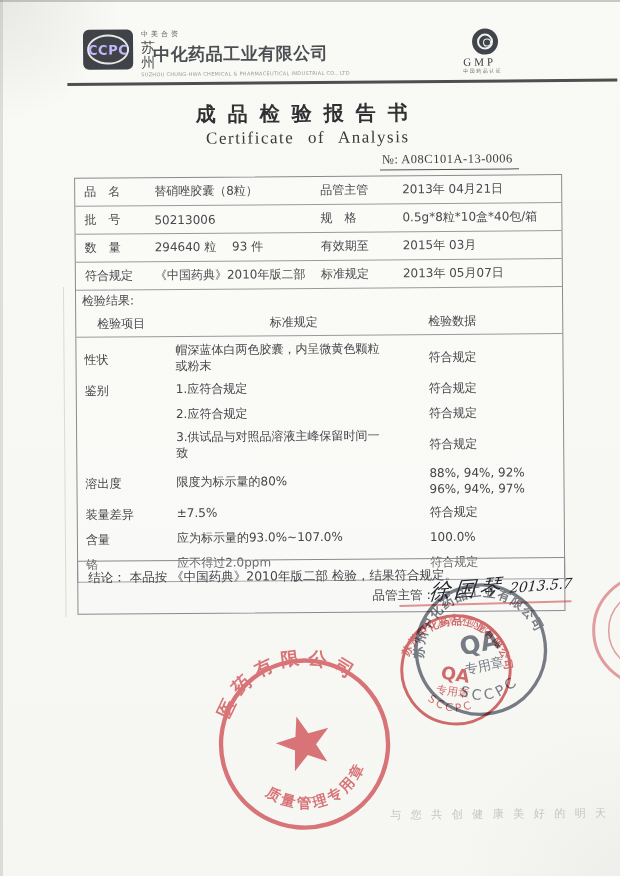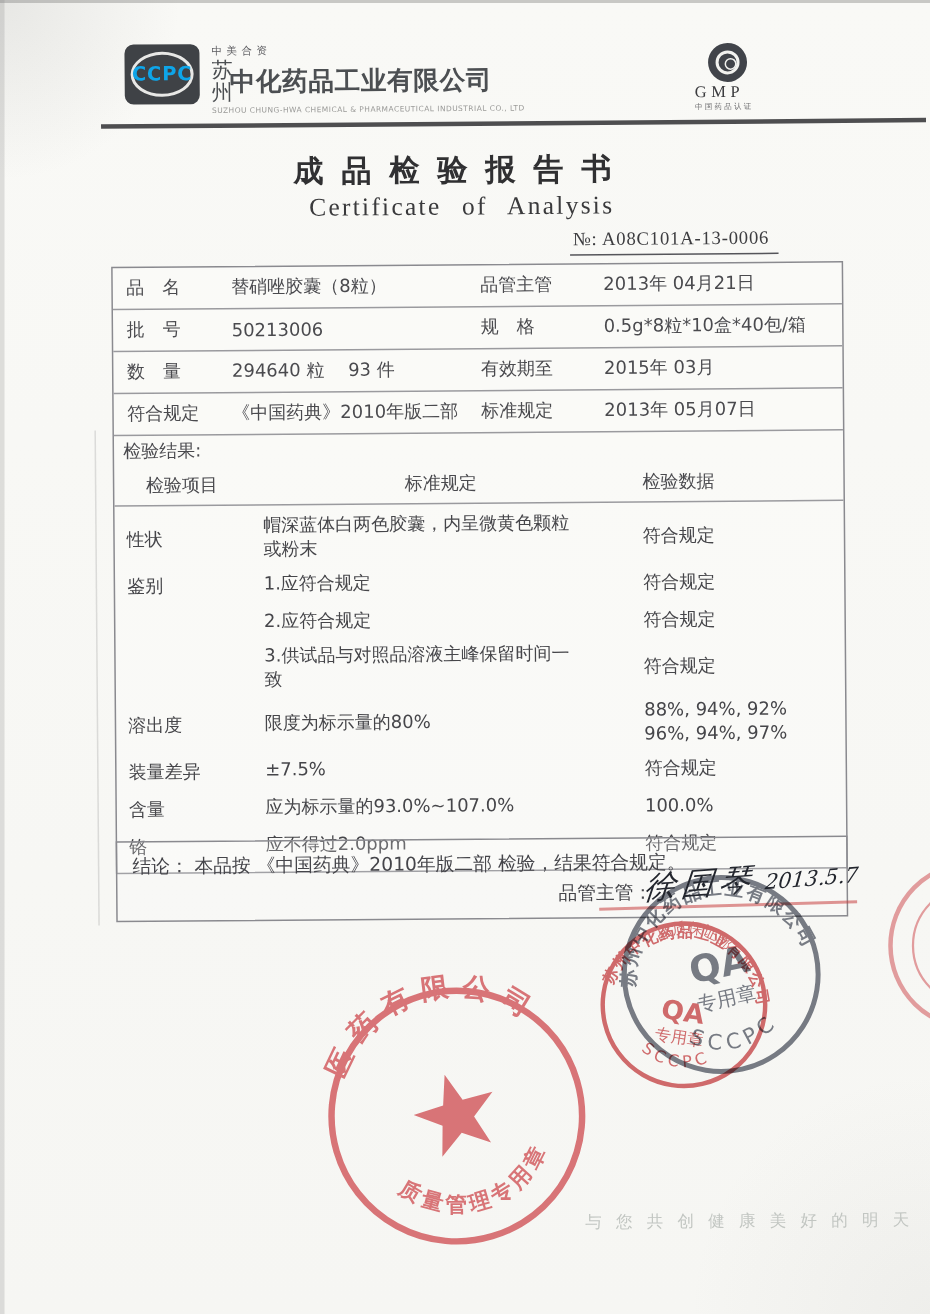--- a/index.html
+++ b/index.html
@@ -14,21 +14,21 @@
   }
   .page::before{content:"";position:absolute;top:0;left:0;right:0;height:2px;background:rgba(140,140,138,.45);}
   .page::after{content:"";position:absolute;top:0;left:0;bottom:0;width:3px;background:rgba(140,140,138,.25);}
   .content{position:absolute;inset:0;transform:rotate(-0.45deg);transform-origin:310px 420px;}
 
   
   .hdr{position:absolute;top:28px;left:86px;display:flex;align-items:flex-start;}
   .logo-mark{position:relative;width:50px;height:40px;background:#3f4246;border-radius:6px;flex:none;}
   .logo-ring{position:absolute;left:4px;right:4px;top:5px;bottom:5px;border:2px solid #e8e8e6;border-radius:50%;}
   .logo-text{position:absolute;inset:0;display:flex;align-items:center;justify-content:center;
-    color:#0ea5e9;font-weight:bold;font-size:13px;letter-spacing:.5px;}
+    color:#c4b5fd;font-weight:bold;font-size:13px;letter-spacing:.5px;}
   .company{margin-left:8px;}
   .jv{font-size:7px;letter-spacing:3px;color:#5a5a5e;margin-bottom:1px;}
   .cn-row{display:flex;align-items:center;}
   .city{display:inline-block;width:10px;font-size:14px;line-height:1.05;word-break:break-all;color:#4c4f52;margin-right:2px;}
   .cname{font-size:17px;font-weight:bold;color:#4c4f52;letter-spacing:.5px;white-space:nowrap;}
   .ename{font-size:5px;color:#9a9a98;letter-spacing:.3px;margin-top:2px;white-space:nowrap;}
 
   .gmp{position:absolute;top:30px;left:466px;width:44px;text-align:left;}
   .gmp-circle{position:relative;width:26px;height:26px;margin:0 auto;background:#41444a;border-radius:50%;}
   .gmp-inner{position:absolute;left:5px;top:5px;right:5px;bottom:5px;border:2.5px solid #f2f2ef;border-radius:50%;}

